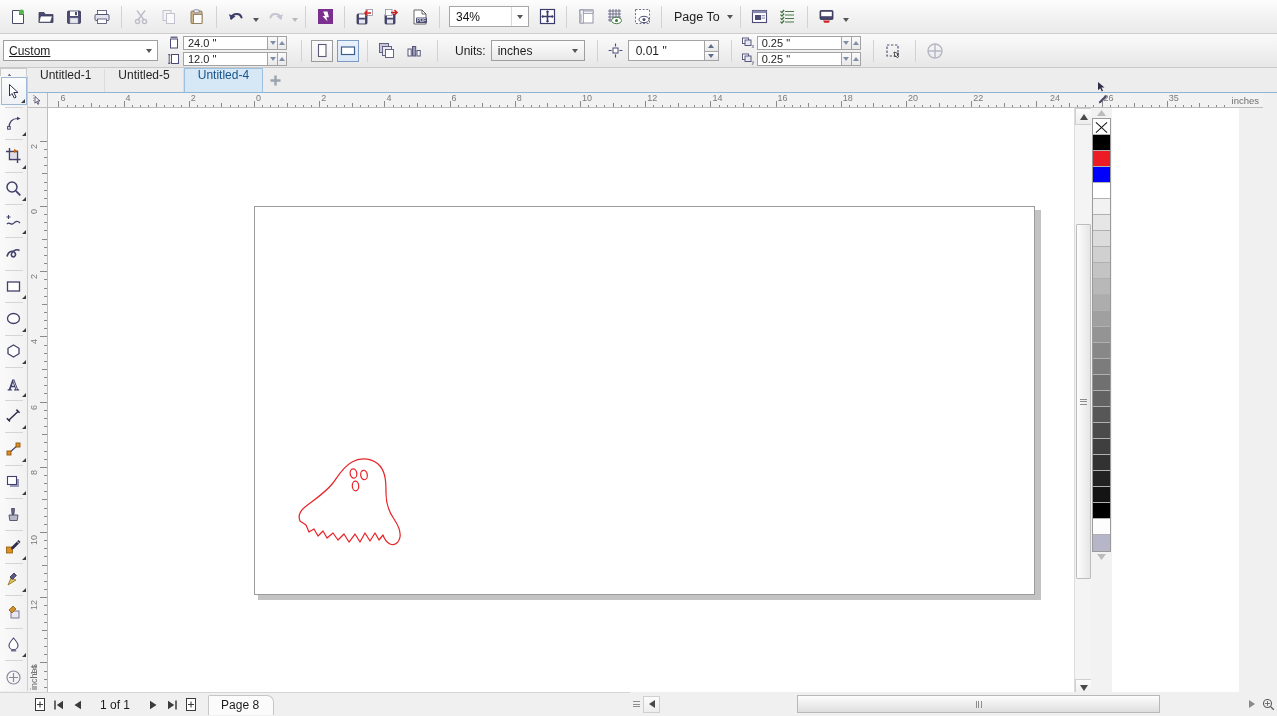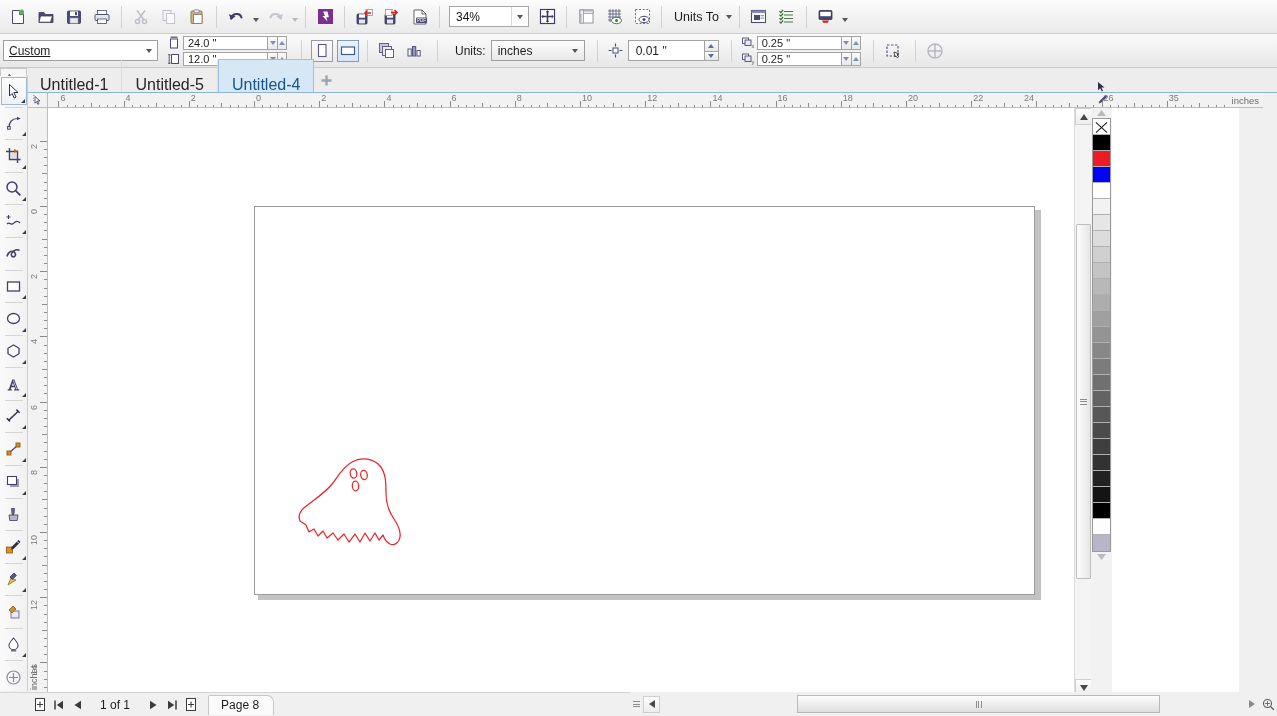--- a/index.html
+++ b/index.html
@@ -103,22 +103,22 @@
   .tabbar {
     position: absolute; left: 0; top: 68px; width: 1277px; height: 25px;
     background: #ededed; border-bottom: 1px solid #8fb4d4;
     display: flex; align-items: flex-end;
   }
   .tool-indicator {
     width: 27px; height: 24px; background: #f6f6f6; border: 1px solid #c9c9c9;
     display: flex; align-items: center; justify-content: center; position: relative;
   }
   .doc-tab {
-    height: 23px; padding: 16px 13px; display: flex; align-items: flex-start;
-    font-size: 16px; color: #262626; cursor: default;
+    height: 23px; padding: 10px 13px; display: flex; align-items: flex-end;
+    font-size: 12px; color: #262626; cursor: default;
     border-right: 1px solid #dcdcdc;
   }
   .doc-tab.active {
     background: #d6e7f5; color: #17548c; border-top: 1px solid #9cc0de;
     border-left: 1px solid #9cc0de; border-right: 1px solid #9cc0de;
     height: 24px;
   }
   .tab-add { width: 24px; height:23px; display:flex; align-items:center; justify-content:center; }
 
   
@@ -435,21 +435,21 @@
       <svg width="19" height="19" viewBox="0 0 19 19">
         <rect x="2.5" y="2.5" width="14" height="14" fill="#fff" stroke="#6f6f8c" stroke-width="1" stroke-dasharray="2 1.6"></rect>
         <ellipse cx="11" cy="12.5" rx="5" ry="3.2" fill="#fff" stroke="#4b4b73" stroke-width="1"></ellipse>
         <circle cx="11" cy="12.5" r="1.5" fill="#4b4b73"></circle>
       </svg>
     </div>
 
     <div class="tb-sep"></div>
 
     <div style="display:flex;align-items:center;padding:0 2px;">
-      <span style="font-size:12.5px;padding:0 5px;">Units To</span>
+      <span style="font-size:12.5px;padding:0 5px;">Page To</span>
       <span class="caret-g" style="margin-left:2px;"></span>
     </div>
 
     <div class="tb-sep"></div>
 
     <div class="tb-btn" title="Options">
       <svg width="19" height="19" viewBox="0 0 19 19">
         <rect x="2.5" y="3.5" width="14" height="12" fill="#fff" stroke="#4b4b73" stroke-width="1.1"></rect>
         <rect x="2.5" y="3.5" width="14" height="2.6" fill="#8a8ab0"></rect>
         <rect x="5" y="8" width="6" height="5" fill="#4b4b73"></rect>
@@ -1014,21 +1014,21 @@
         <div class="rtick" style="left: 923.2px; top: 8px; width: 1px; height: 7px;"></div>
         <div class="rlab" style="left: 925.2px; top: 0px;">22</div>
         <div class="rtick" style="left: 931.35px; top: 12px; width: 1px; height: 3px;"></div>
         <div class="rtick" style="left: 939.5px; top: 12px; width: 1px; height: 3px;"></div>
         <div class="rtick" style="left: 947.65px; top: 12px; width: 1px; height: 3px;"></div>
         <div class="rtick" style="left: 955.8px; top: 10px; width: 1px; height: 5px;"></div>
         <div class="rtick" style="left: 963.95px; top: 12px; width: 1px; height: 3px;"></div>
         <div class="rtick" style="left: 972.1px; top: 12px; width: 1px; height: 3px;"></div>
         <div class="rtick" style="left: 980.25px; top: 12px; width: 1px; height: 3px;"></div>
         <div class="rtick" style="left: 988.4px; top: 8px; width: 1px; height: 7px;"></div>
-        <div class="rlab" style="left: 976px; top: 0px;">24</div>
+        <div class="rlab" style="left: 1002px; top: 0px;">24</div>
         <div class="rtick" style="left: 996.55px; top: 12px; width: 1px; height: 3px;"></div>
         <div class="rtick" style="left: 1004.7px; top: 12px; width: 1px; height: 3px;"></div>
         <div class="rtick" style="left: 1012.85px; top: 12px; width: 1px; height: 3px;"></div>
         <div class="rtick" style="left: 1021px; top: 10px; width: 1px; height: 5px;"></div>
         <div class="rtick" style="left: 1029.15px; top: 12px; width: 1px; height: 3px;"></div>
         <div class="rtick" style="left: 1037.3px; top: 12px; width: 1px; height: 3px;"></div>
         <div class="rtick" style="left: 1045.45px; top: 12px; width: 1px; height: 3px;"></div>
         <div class="rtick" style="left: 1053.6px; top: 8px; width: 1px; height: 7px;"></div>
         <div class="rlab" style="left: 1055.6px; top: 0px;">26</div>
         <div class="rtick" style="left: 1061.75px; top: 12px; width: 1px; height: 3px;"></div>

